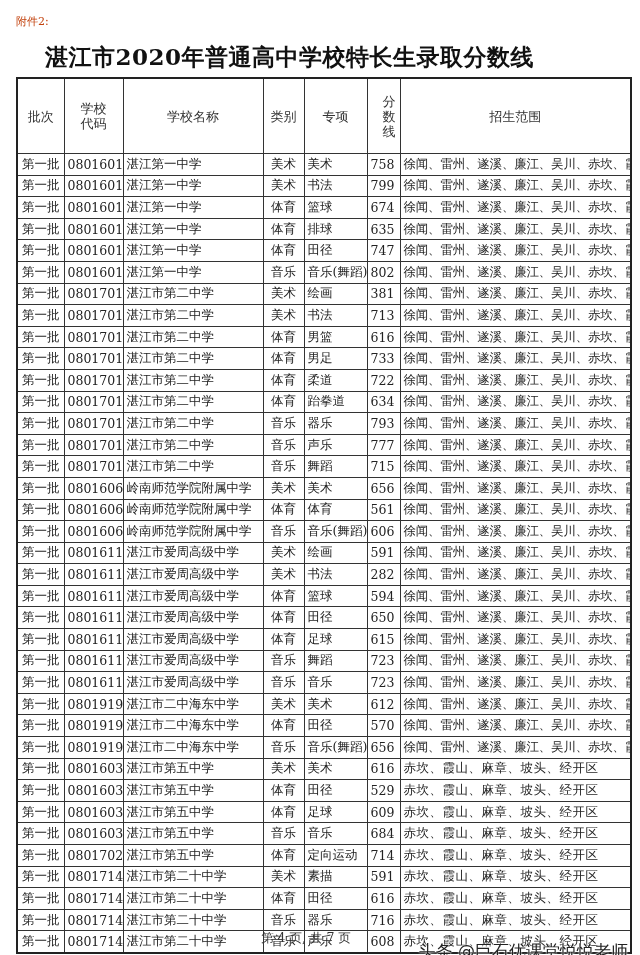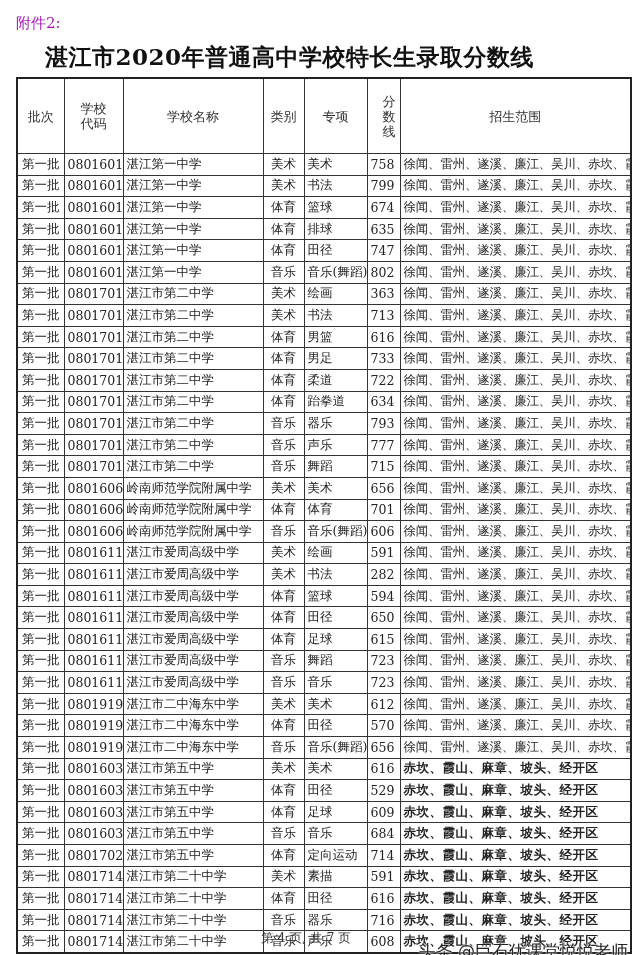--- a/index.html
+++ b/index.html
@@ -1,29 +1,29 @@
 <!DOCTYPE html>
 <html><head>
 <meta charset="utf-8">
 <style>
   html, body { margin:0; padding:0; }
   body { width:640px; height:955px; background:#ffffff; position:relative; overflow:hidden;
          font-family:"DejaVu Serif","Liberation Serif",serif; color:#222; }
-  .attach { position:absolute; left:16px; top:14px; font-size:15px; color:#a21caf; }
+  .attach { position:absolute; left:16px; top:14px; font-size:11px; color:#c2410c; }
   .title { position:absolute; left:0; width:579px; top:42px; text-align:center; font-size:23px;
            font-weight:bold; color:#111; letter-spacing:0.5px; }
   table.main { position:absolute; left:16px; top:77px; width:614px; border-collapse:collapse;
                table-layout:fixed; border:2px solid #222; }
   table.main th, table.main td { border:1px solid #333; padding:0 3px; white-space:nowrap; overflow:hidden; }
   table.main th { height:42px; font-weight:normal; font-size:13px; text-align:center; line-height:15px; color:#333; }
   table.main td { height:20.6px; font-size:12.5px; color:#222; }
   td.c { text-align:center; }
   td.small { font-size:8px; }
   td.range-long { font-size:7.5px; letter-spacing:-0.2px; color:#444; }
-  td.range-short { font-size:13px; letter-spacing:0.5px;font-weight:bold; }
+  td.range-short { font-size:13px; letter-spacing:0.5px; }
   .footer { position:absolute; left:0; width:612px; top:930px; text-align:center; font-size:12.5px; color:#333; }
   .watermark { position:absolute; right:12px; top:924px; font-family:"DejaVu Sans","Liberation Sans",sans-serif;
                font-size:17px; color:#222; text-shadow:0 0 2px #fff, 0 0 2px #fff;margin-top:16px; }
 </style>
 </head>
 <body>
 
 <div class="attach">附件2:</div>
 <div class="title">湛江市2020年普通高中学校特长生录取分数线</div>
 
@@ -102,21 +102,21 @@
         <td class="small">音乐(舞蹈)</td>
         <td>802</td>
         <td class="range-long">徐闻、雷州、遂溪、廉江、吴川、赤坎、霞山、麻章、坡头、经开区</td>
       </tr>
       <tr>
         <td class="c">第一批</td>
         <td>0801701</td>
         <td>湛江市第二中学</td>
         <td class="c">美术</td>
         <td>绘画</td>
-        <td>363</td>
+        <td>381</td>
         <td class="range-long">徐闻、雷州、遂溪、廉江、吴川、赤坎、霞山、麻章、坡头、经开区</td>
       </tr>
       <tr>
         <td class="c">第一批</td>
         <td>0801701</td>
         <td>湛江市第二中学</td>
         <td class="c">美术</td>
         <td>书法</td>
         <td>713</td>
         <td class="range-long">徐闻、雷州、遂溪、廉江、吴川、赤坎、霞山、麻章、坡头、经开区</td>
@@ -192,21 +192,21 @@
         <td>美术</td>
         <td>656</td>
         <td class="range-long">徐闻、雷州、遂溪、廉江、吴川、赤坎、霞山、麻章、坡头、经开区</td>
       </tr>
       <tr>
         <td class="c">第一批</td>
         <td>0801606</td>
         <td>岭南师范学院附属中学</td>
         <td class="c">体育</td>
         <td>体育</td>
-        <td>701</td>
+        <td>561</td>
         <td class="range-long">徐闻、雷州、遂溪、廉江、吴川、赤坎、霞山、麻章、坡头、经开区</td>
       </tr>
       <tr>
         <td class="c">第一批</td>
         <td>0801606</td>
         <td>岭南师范学院附属中学</td>
         <td class="c">音乐</td>
         <td class="small">音乐(舞蹈)</td>
         <td>606</td>
         <td class="range-long">徐闻、雷州、遂溪、廉江、吴川、赤坎、霞山、麻章、坡头、经开区</td>

